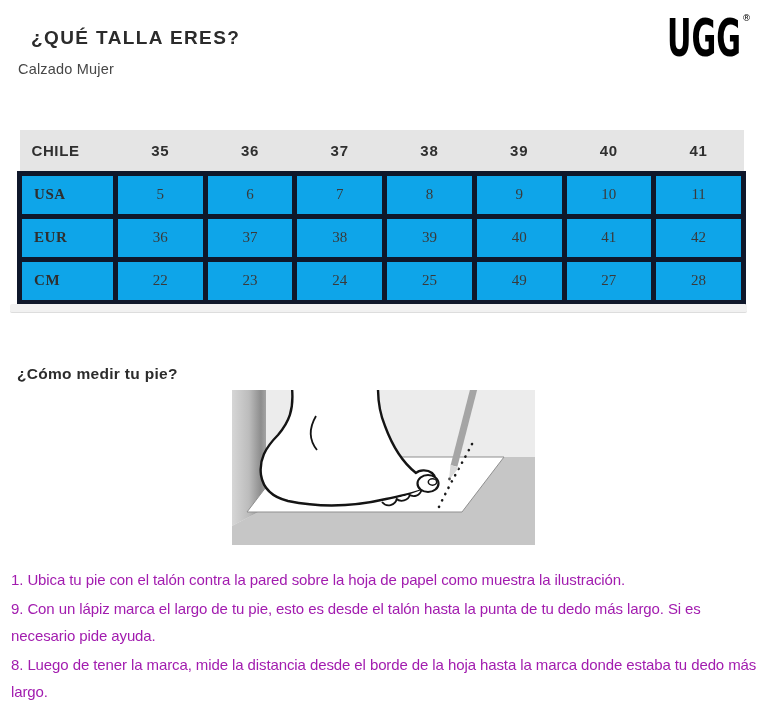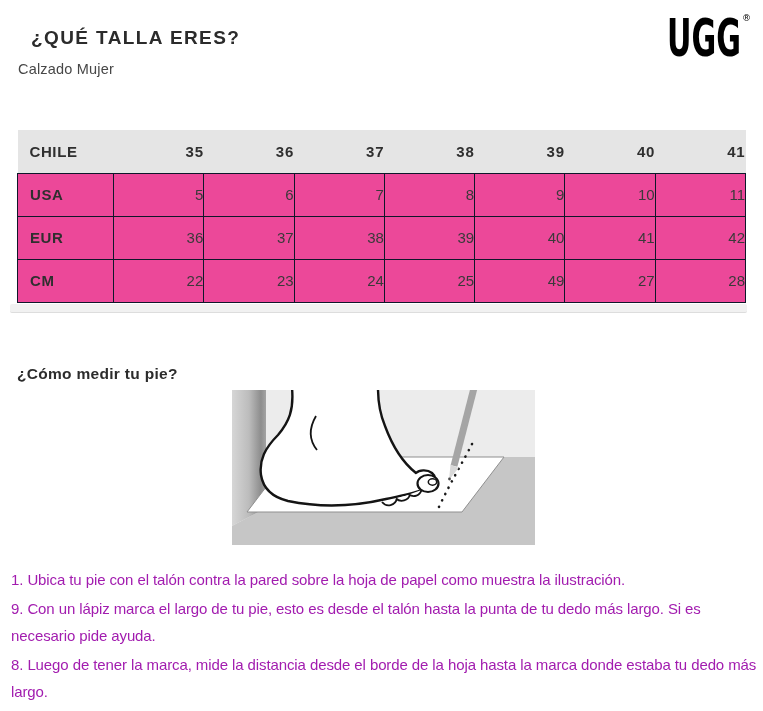--- a/index.html
+++ b/index.html
@@ -24,29 +24,29 @@
   .brand-logo { position: absolute; top: 6px; right: 13px; width: 84px; height: 58px; }
   .brand-logo text { font-family: "DejaVu Sans", sans-serif; }
 
   table.size-chart {
     position: absolute; left: 17px; top: 130px;
     width: 729px;
     border-collapse: collapse; table-layout: fixed;
   }
   table.size-chart col.label-col { width: 96px; }
   table.size-chart th, table.size-chart td {
-    height: 43px; text-align: right; vertical-align: middle;
+    height: 43px; text-align: center; vertical-align: middle;
     font-size: 15px;
   }
   table.size-chart thead th {
     background: #e5e5e5; border: none;
     font-weight: bold; color: #2f2f2f; letter-spacing: 0.8px;
   }
   table.size-chart tbody td {
-    background: #ec4899; border: 1px solid #0f172a; color: #3a3a3a;
+    background: #0ea5e9; border: 5px solid #0f172a; color: #3a3a3a; font-family: Liberation Serif, serif;
   }
   table.size-chart .lbl {
     text-align: left; padding-left: 12px;
     font-weight: bold; color: #2f2f2f; letter-spacing: 0.6px;
   }
   .scroll-strip {
     position: absolute; left: 10px; top: 304px;
     width: 737px; height: 9px;
     background: #f1f1f1; border-bottom: 1px solid #dddddd;
     border-radius: 2px;

